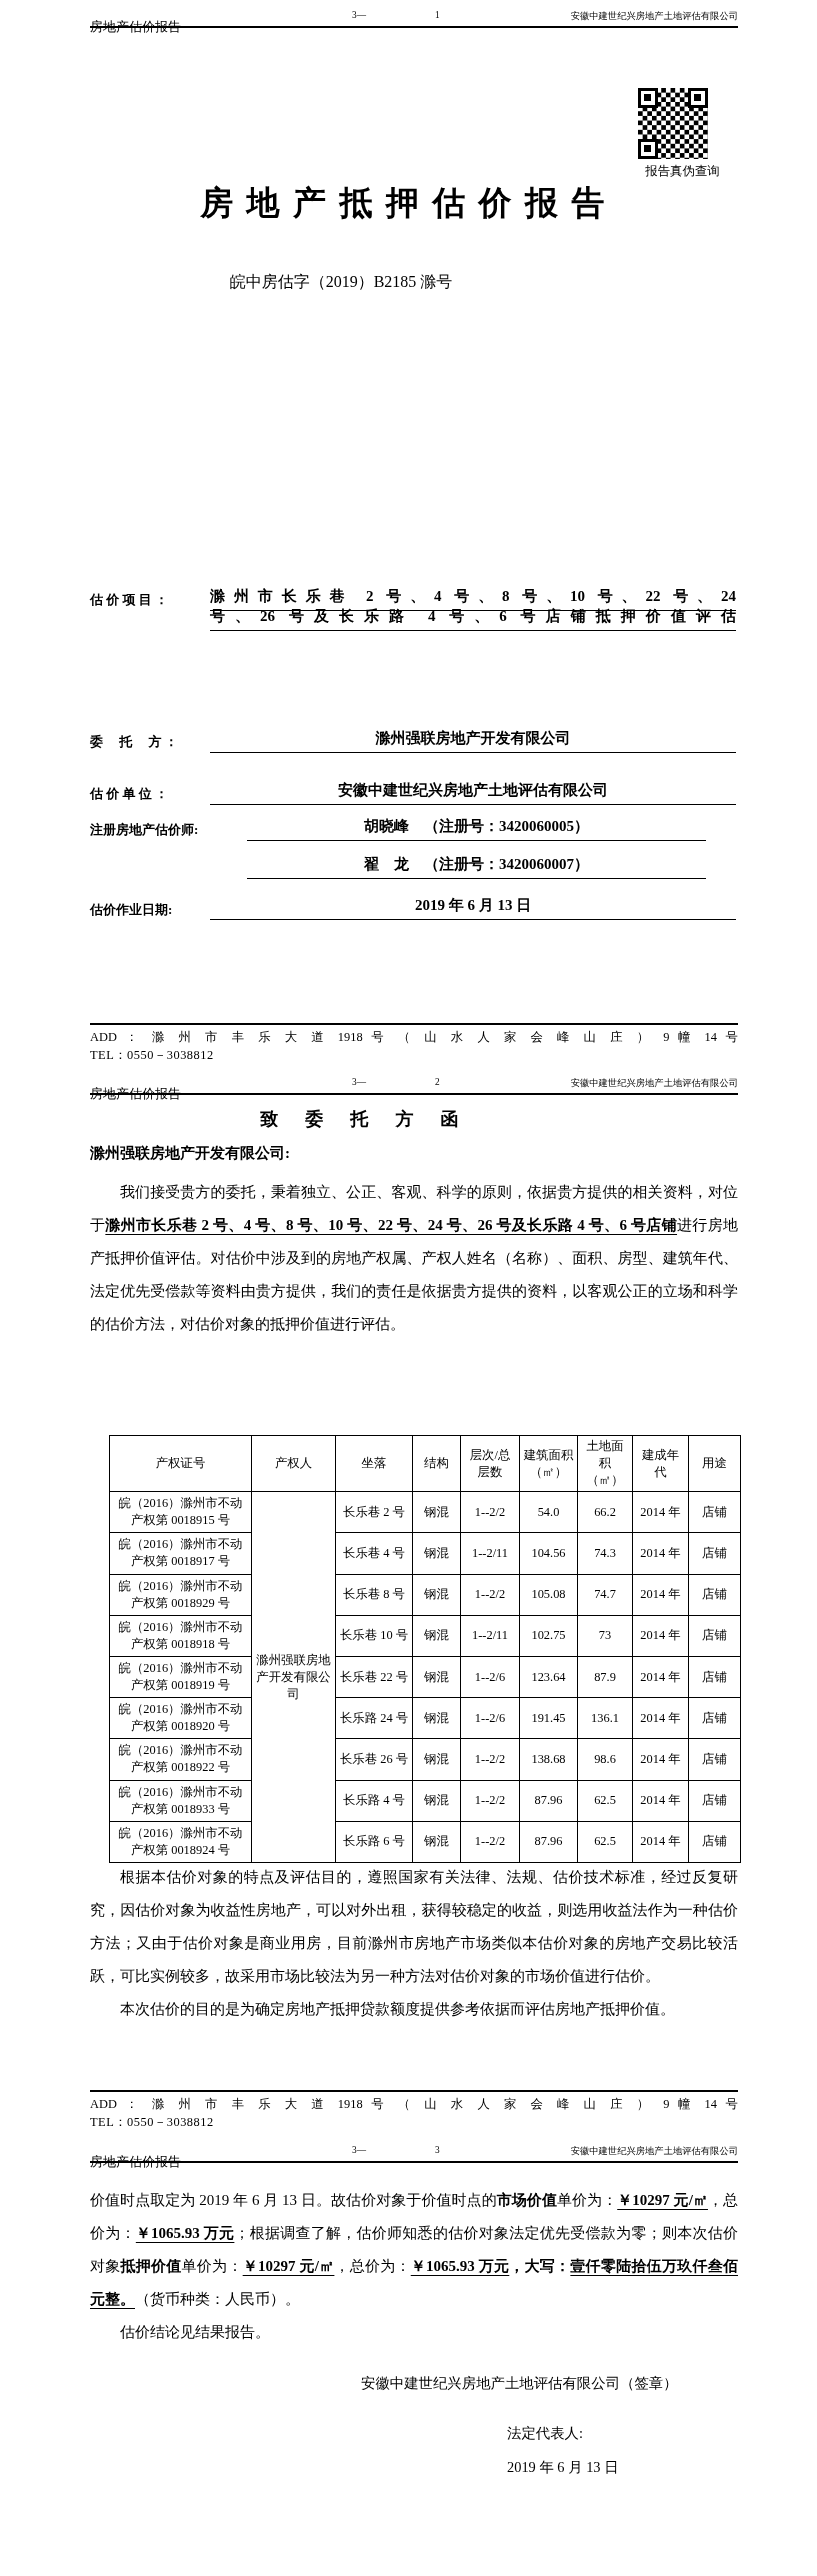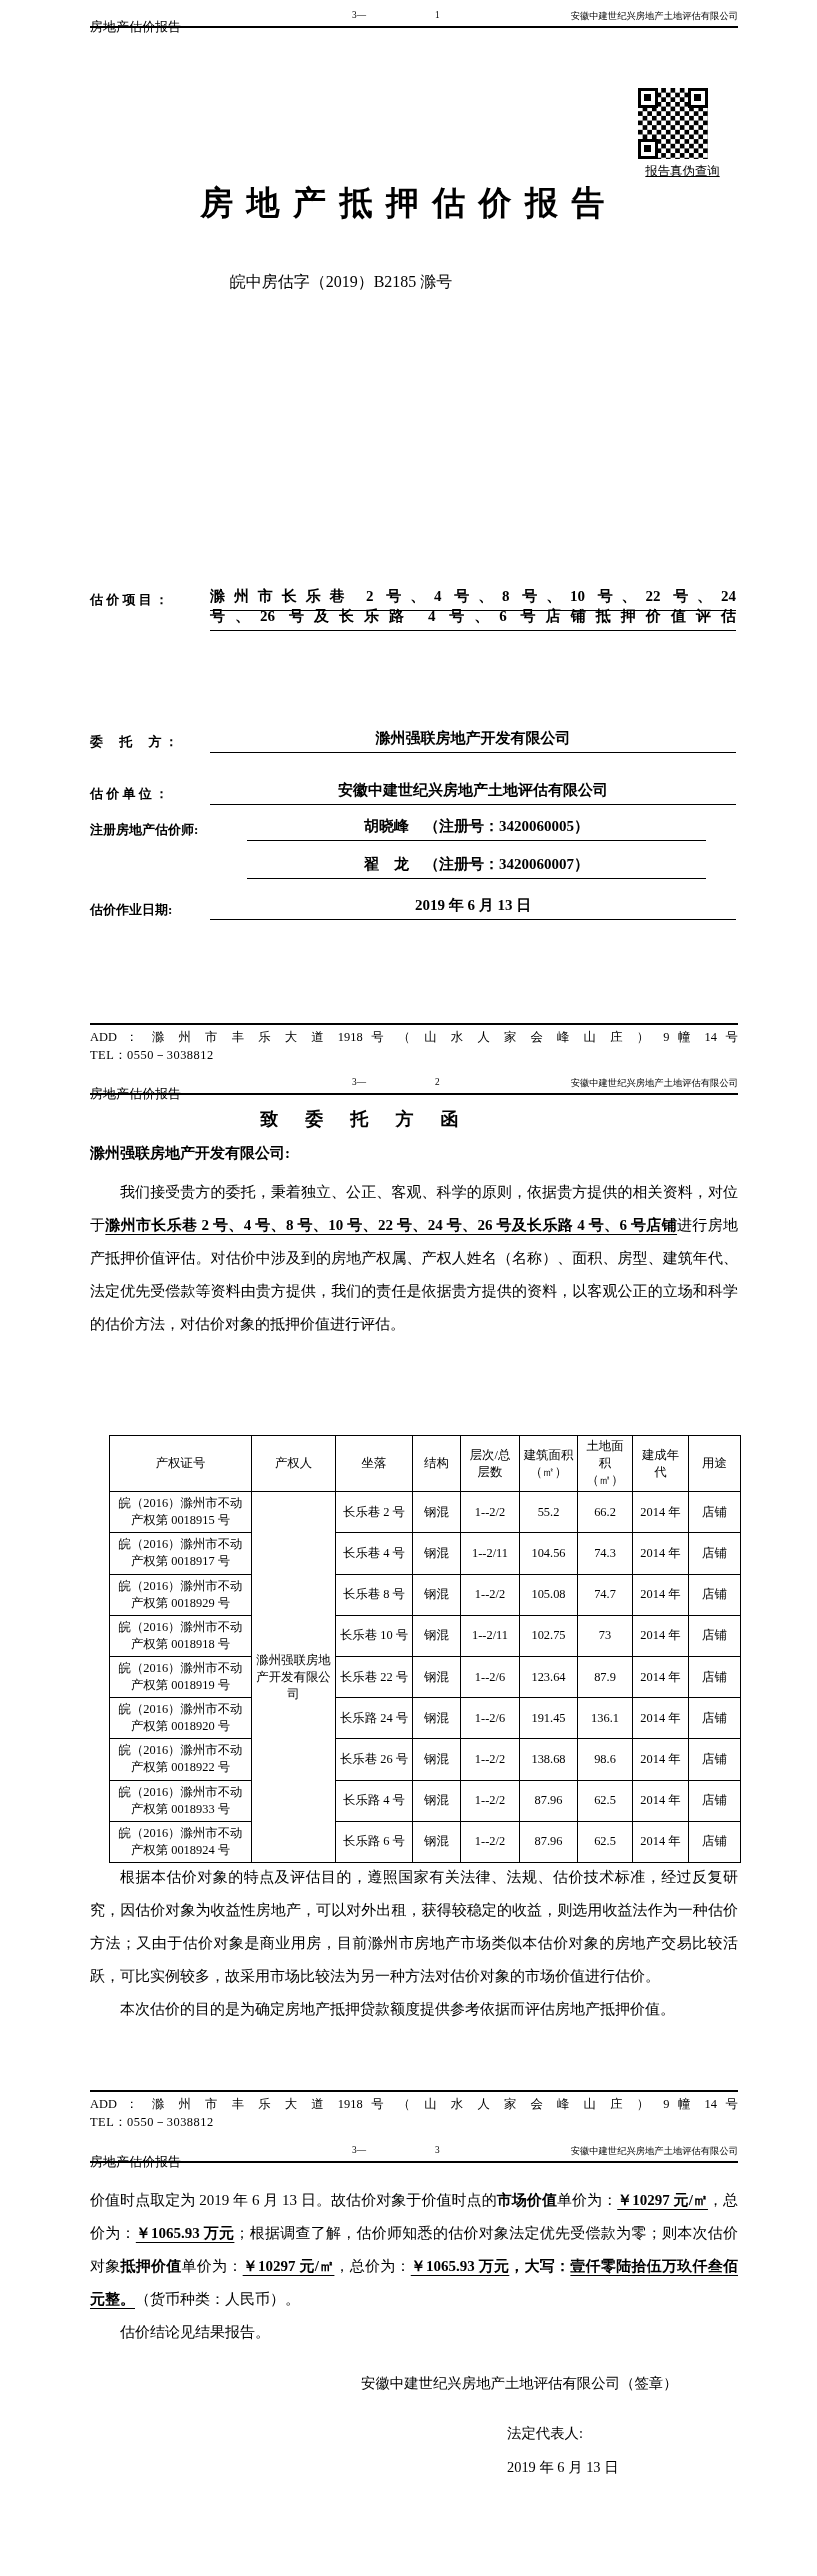--- a/index.html
+++ b/index.html
@@ -18,21 +18,21 @@
           text-align:justify;text-align-last:justify;white-space:normal;}
   .ft-tel{position:absolute;left:90px;top:1047px;font-size:12.4px;letter-spacing:0.5px;}
   
   .qr{position:absolute;left:638px;top:88px;width:70px;height:71px;
       background:
         repeating-conic-gradient(#000 0% 25%, #fff 0% 50%) 0 0/9.3px 9.3px;
       outline:0.5px solid #fff;}
   .qr .fp{position:absolute;width:19.6px;height:19.6px;border:3.6px solid #000;background:#fff;box-sizing:border-box;}
   .qr .fp::after{content:"";position:absolute;left:2.6px;top:2.6px;width:7.2px;height:7.2px;background:#000;}
   .qr .fp.tl{left:0;top:0;} .qr .fp.tr{right:0;top:0;} .qr .fp.bl{left:0;bottom:0;}
-  .qr-label{position:absolute;left:626px;top:163px;width:113px;text-align:center;font-size:12.4px;text-decoration:underline;}
+  .qr-label{position:absolute;left:626px;top:163px;width:113px;text-align:center;font-size:12.4px;}
   .cover-title{position:absolute;left:0;top:181px;width:818px;text-align:center;
                font-size:33px;font-weight:bold;letter-spacing:13.4px;}
   .cover-docno{position:absolute;left:0;top:272px;width:682px;text-align:center;font-size:16px;}
   .fld-label{position:absolute;left:90px;font-size:13px;font-weight:bold;white-space:pre;}
   .fld-value{position:absolute;left:210px;width:526px;font-size:15px;font-weight:bold;
              border-bottom:1.5px solid #000;text-align:center;padding-bottom:4.1px;}
   .fld-value.fill{text-align:justify;text-align-last:justify;}
   .fld-value.reg{left:247px;width:459px;}
   
   .letter-title{position:absolute;left:0;top:40px;width:730px;text-align:center;
@@ -137,21 +137,21 @@
           <th>用途</th>
         </tr>
       </thead>
       <tbody>
         <tr>
           <td>皖（2016）滁州市不动产权第 0018915 号</td>
           <td rowspan="9">滁州强联房地产开发有限公司</td>
           <td>长乐巷 2 号</td>
           <td>钢混</td>
           <td>1--2/2</td>
-          <td>55.2</td>
+          <td>54.0</td>
           <td>66.2</td>
           <td>2014 年</td>
           <td>店铺</td>
         </tr>
         <tr>
           <td>皖（2016）滁州市不动产权第 0018917 号</td>
           <td>长乐巷 4 号</td>
           <td>钢混</td>
           <td>1--2/11</td>
           <td>104.56</td>

